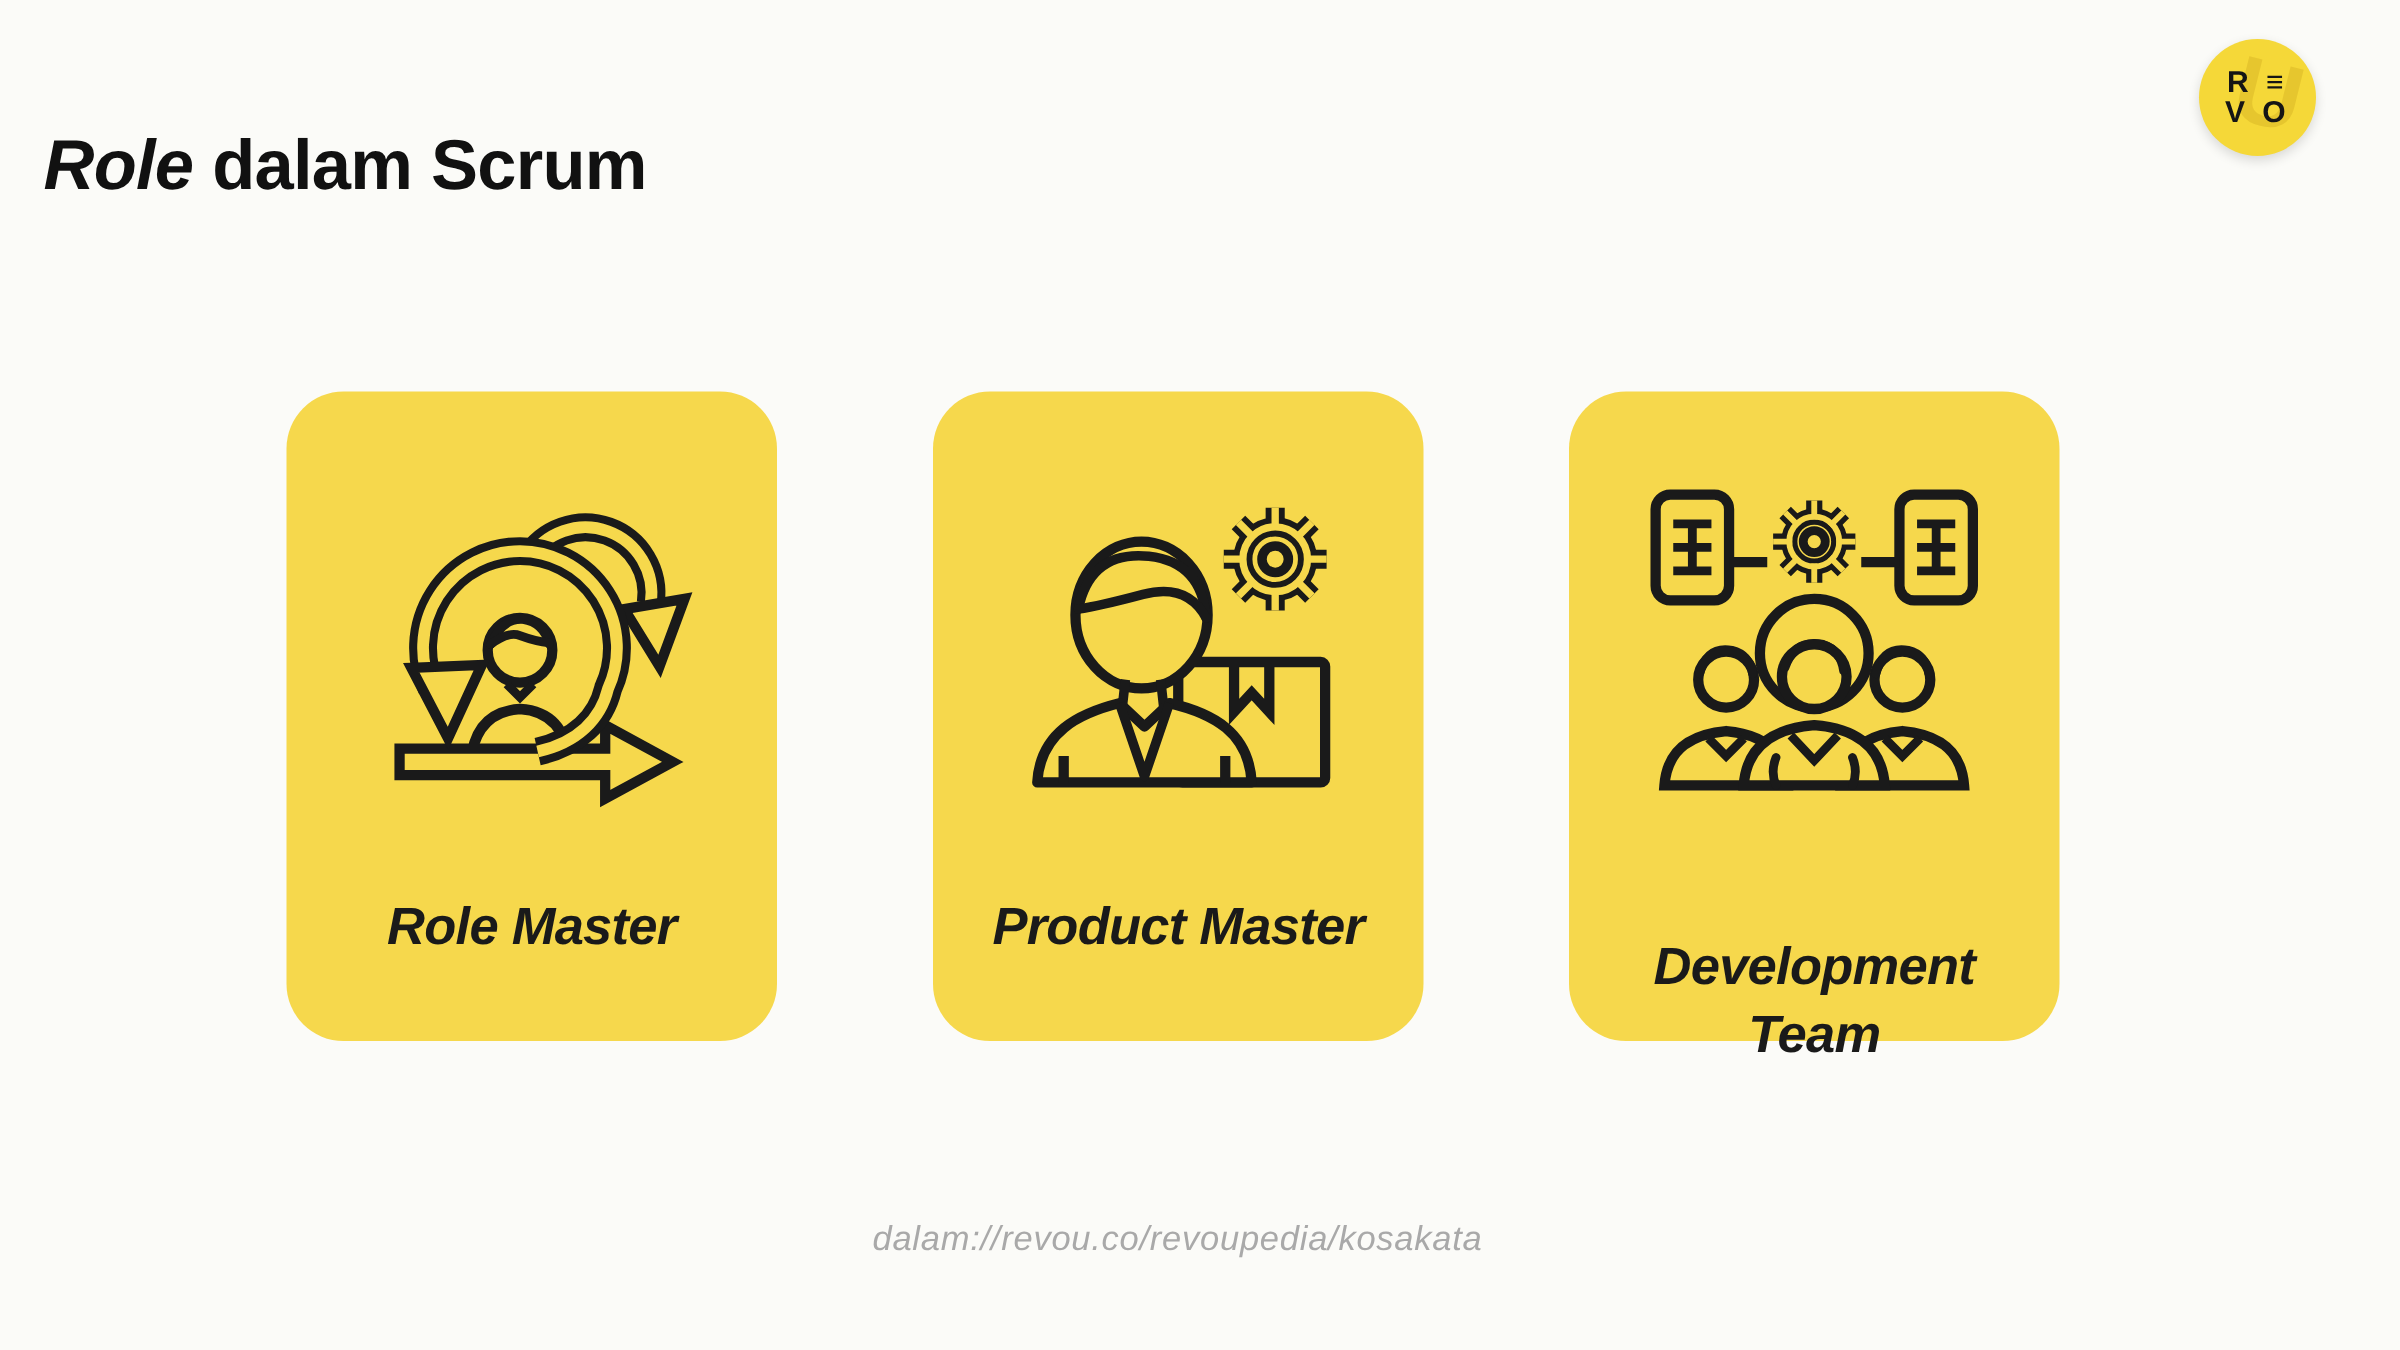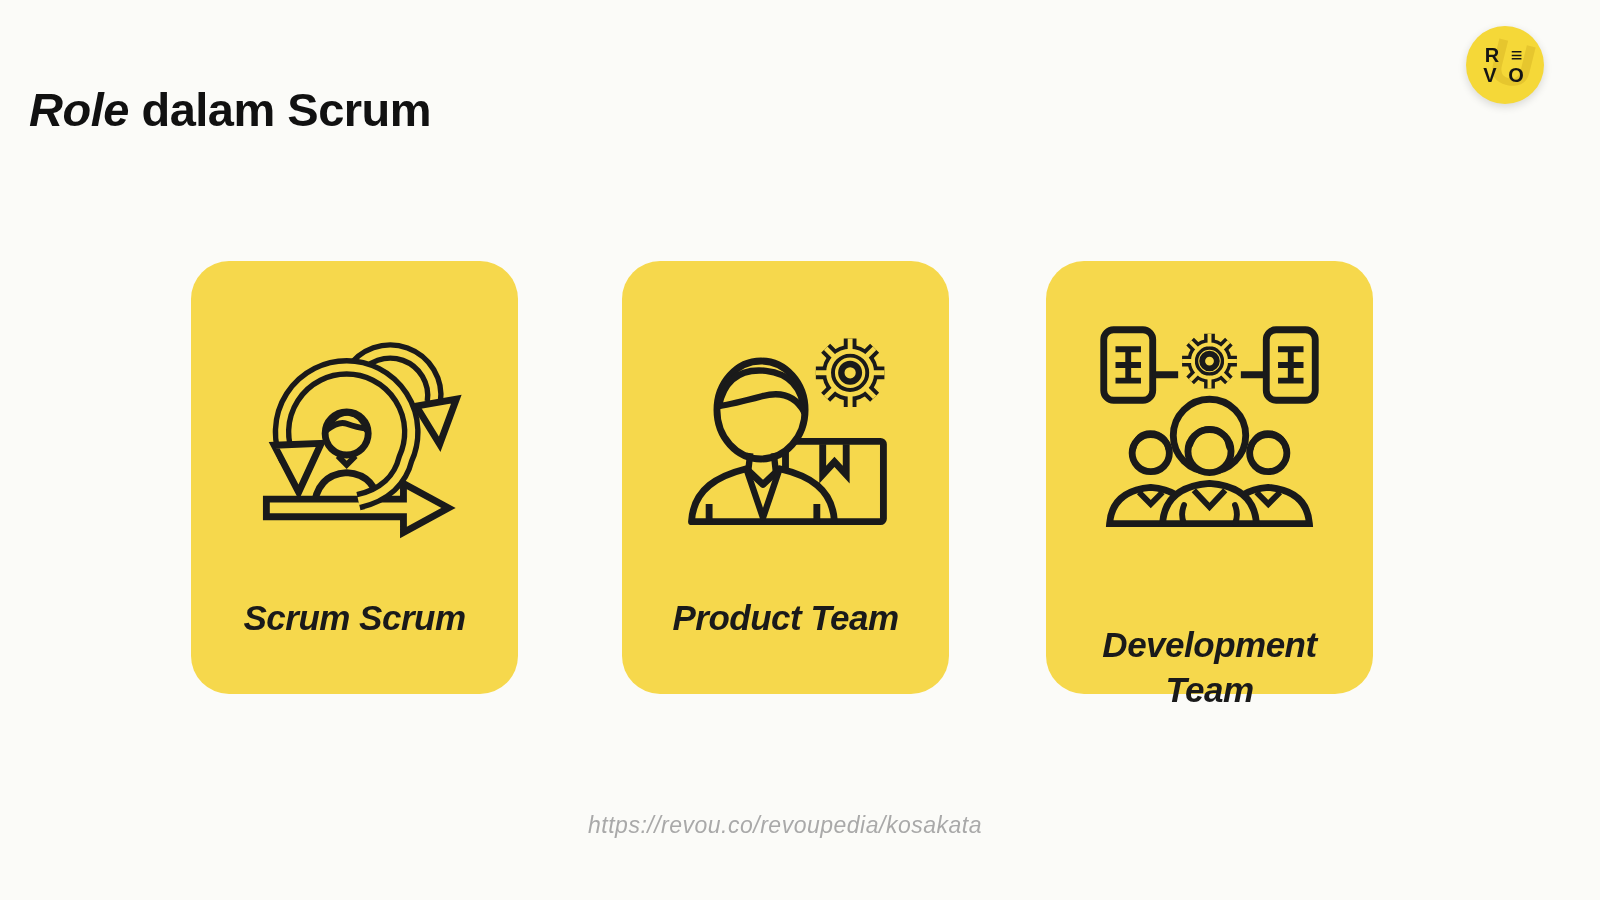--- a/index.html
+++ b/index.html
@@ -145,21 +145,21 @@
           <polygon class="inkfill" stroke-width="7" points="30,187 170,187 170,171 216,196 170,221 170,205 30,205"></polygon>
         </g>
 
         <g>
           <path class="band-under" stroke-width="19" d="M 52,146 A 66,66 0 1 1 172,146 C 167,167 151,183 124,189"></path>
           <path class="band-over" stroke-width="8" d="M 52,146 A 66,66 0 1 1 172,146 C 167,167 151,183 124,189"></path>
           <polygon class="inkfill" stroke-width="7" points="38,132 86,130 63,180"></polygon>
         </g>
       </svg>
     </div>
-    <div class="card-label">Scrum Scrum</div>
+    <div class="card-label">Role Master</div>
   </div>
 
   <div class="card c2">
     <div class="icon-wrap">
       <svg viewBox="0 0 240 240">
 
         <g>
           <rect class="inkfill" stroke-width="7" x="120" y="128" width="100" height="82" rx="3"></rect>
           <path class="ink" stroke-width="7" d="M 158,131 L 158,162 L 170,149 L 182,162 L 182,131"></path>
         </g>
@@ -176,21 +176,21 @@
 
         <g>
           <path class="band-under" stroke-width="13" d="M 206,58 H 221 M 200,72 L 211,83 M 186,78 V 93 M 172,72 L 161,83 M 166,58 H 151 M 172,44 L 161,33 M 186,38 V 23 M 200,44 L 211,33"></path>
           <circle class="band-under" stroke-width="13" cx="186" cy="58" r="22"></circle>
           <path class="band-over" stroke-width="5" d="M 206,58 H 221 M 200,72 L 211,83 M 186,78 V 93 M 172,72 L 161,83 M 166,58 H 151 M 172,44 L 161,33 M 186,38 V 23 M 200,44 L 211,33"></path>
           <circle class="band-over" stroke-width="5" cx="186" cy="58" r="22"></circle>
           <circle class="inkfill" stroke-width="6.5" cx="186" cy="58" r="9"></circle>
         </g>
       </svg>
     </div>
-    <div class="card-label">Product Team</div>
+    <div class="card-label">Product Master</div>
   </div>
 
   <div class="card c3">
     <div class="icon-wrap">
       <svg viewBox="0 0 240 240">
 
         <g>
           <rect class="inkfill" stroke-width="7" x="12" y="14" width="50" height="72" rx="10"></rect>
           <path class="ink" stroke-width="6" d="M 24,34 H 50 M 24,50 H 50 M 24,66 H 50 M 37,34 V 66"></path>
         </g>
@@ -230,15 +230,15 @@
           <path class="ink" stroke-width="6" stroke-linecap="round" d="M 100,132 Q 107,112 126,116 Q 138,120 140,134"></path>
           <path class="inkfill" stroke-width="7" d="M 72,212 C 74,184 94,173 120,171 C 146,173 166,184 168,212 Z"></path>
           <path class="ink" stroke-width="6" d="M 104,178 L 120,195 L 136,178"></path>
           <path class="ink" stroke-width="6" stroke-linecap="round" d="M 94,193 Q 90,203 94,212 M 146,193 Q 150,203 146,212"></path>
         </g>
       </svg>
     </div>
     <div class="card-label">Development Team</div>
   </div>
 
-  <div class="footer-url">https://revou.co/revoupedia/kosakata</div>
+  <div class="footer-url">dalam://revou.co/revoupedia/kosakata</div>
 
 </div>
 
 </body></html>

